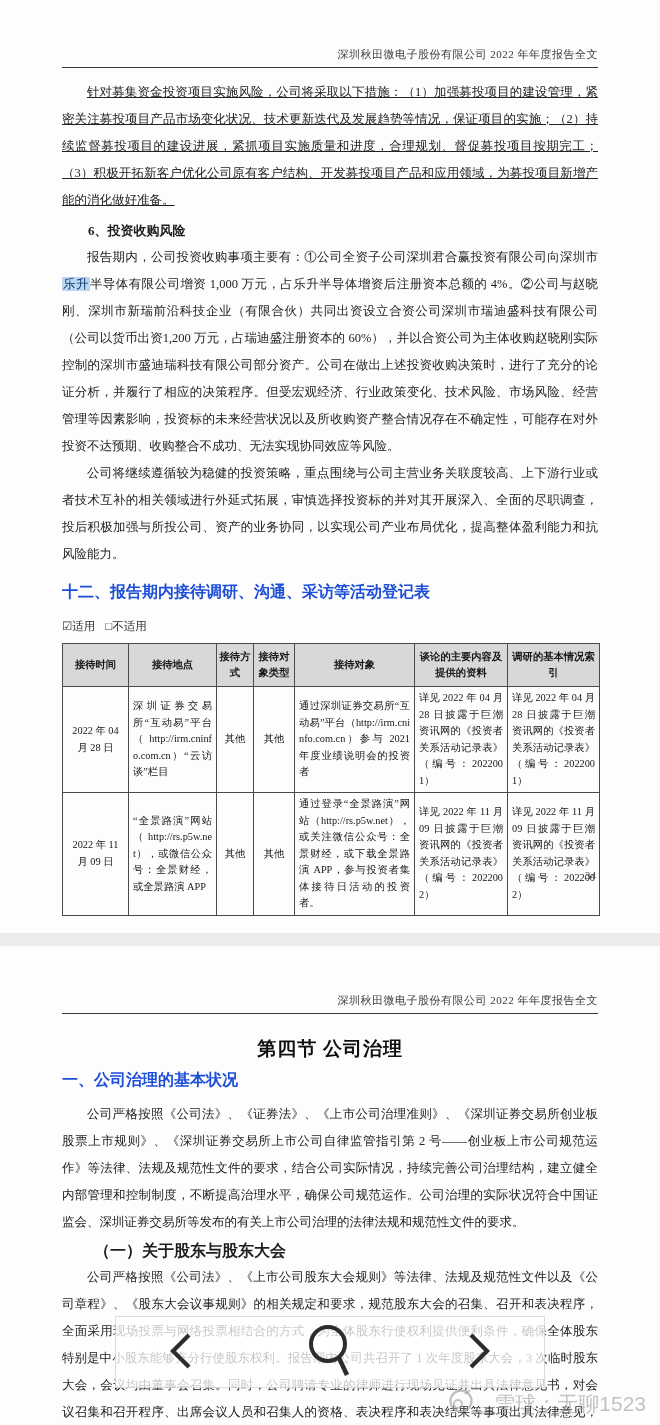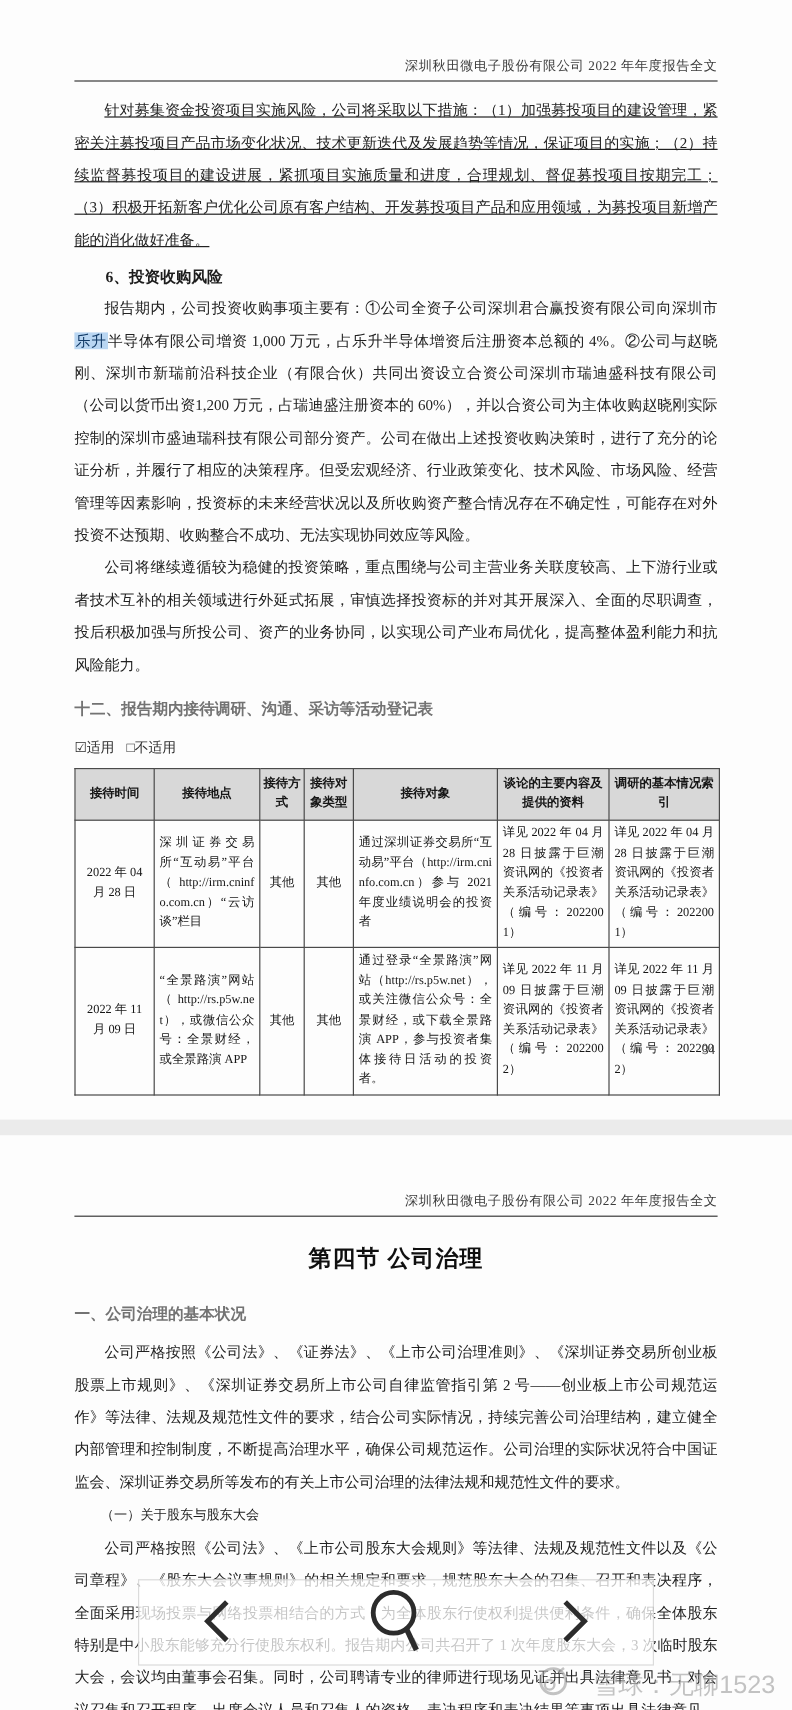--- a/index.html
+++ b/index.html
@@ -41,24 +41,24 @@
   }
   .para-1 { margin-top: 11px; text-decoration: underline; }
   .sub-num-heading {
     font-size: 13px;
     font-weight: bold;
     line-height: 27px;
     text-indent: 2em;
     margin-top: 3px;
   }
   .section-heading {
-    font-size: 13px;
+    font-size: 16px;
     font-weight: bold;
     margin-top: 14px;
-    color: #737373;
+    color: #1d4ed8;
   }
   .applicable-line {
     margin-top: 16px;
     font-size: 11.5px;
     color: #2c2c2c;
   }
   .applicable-line span { margin-right: 10px; }
   table.activity-table {
     margin-top: 9px;
     width: 537px;
@@ -93,26 +93,27 @@
     color: #444;
   }
   .chapter-title {
     text-align: center;
     font-size: 19px;
     font-weight: bold;
     margin-top: 22px;
     color: #0f0f0f;
     letter-spacing: 1px;
   }
-  .page2-h1 { margin-top: 24px; }
+  .page2-h1 { margin-top: 8px; }
   .sub-paren-heading {
-    font-size: 11px;
+    font-size: 16px;
     line-height: 27px;
     text-indent: 2em;
     margin-top: 1px;
+    font-weight: bold;
   }
   .hit-highlight {
     background: #b9d6f2;
     color: #123a66;
     padding: 0 1px;
     font-family: Liberation Serif, serif;
   }
   
   .nav-overlay {
     position: absolute;

